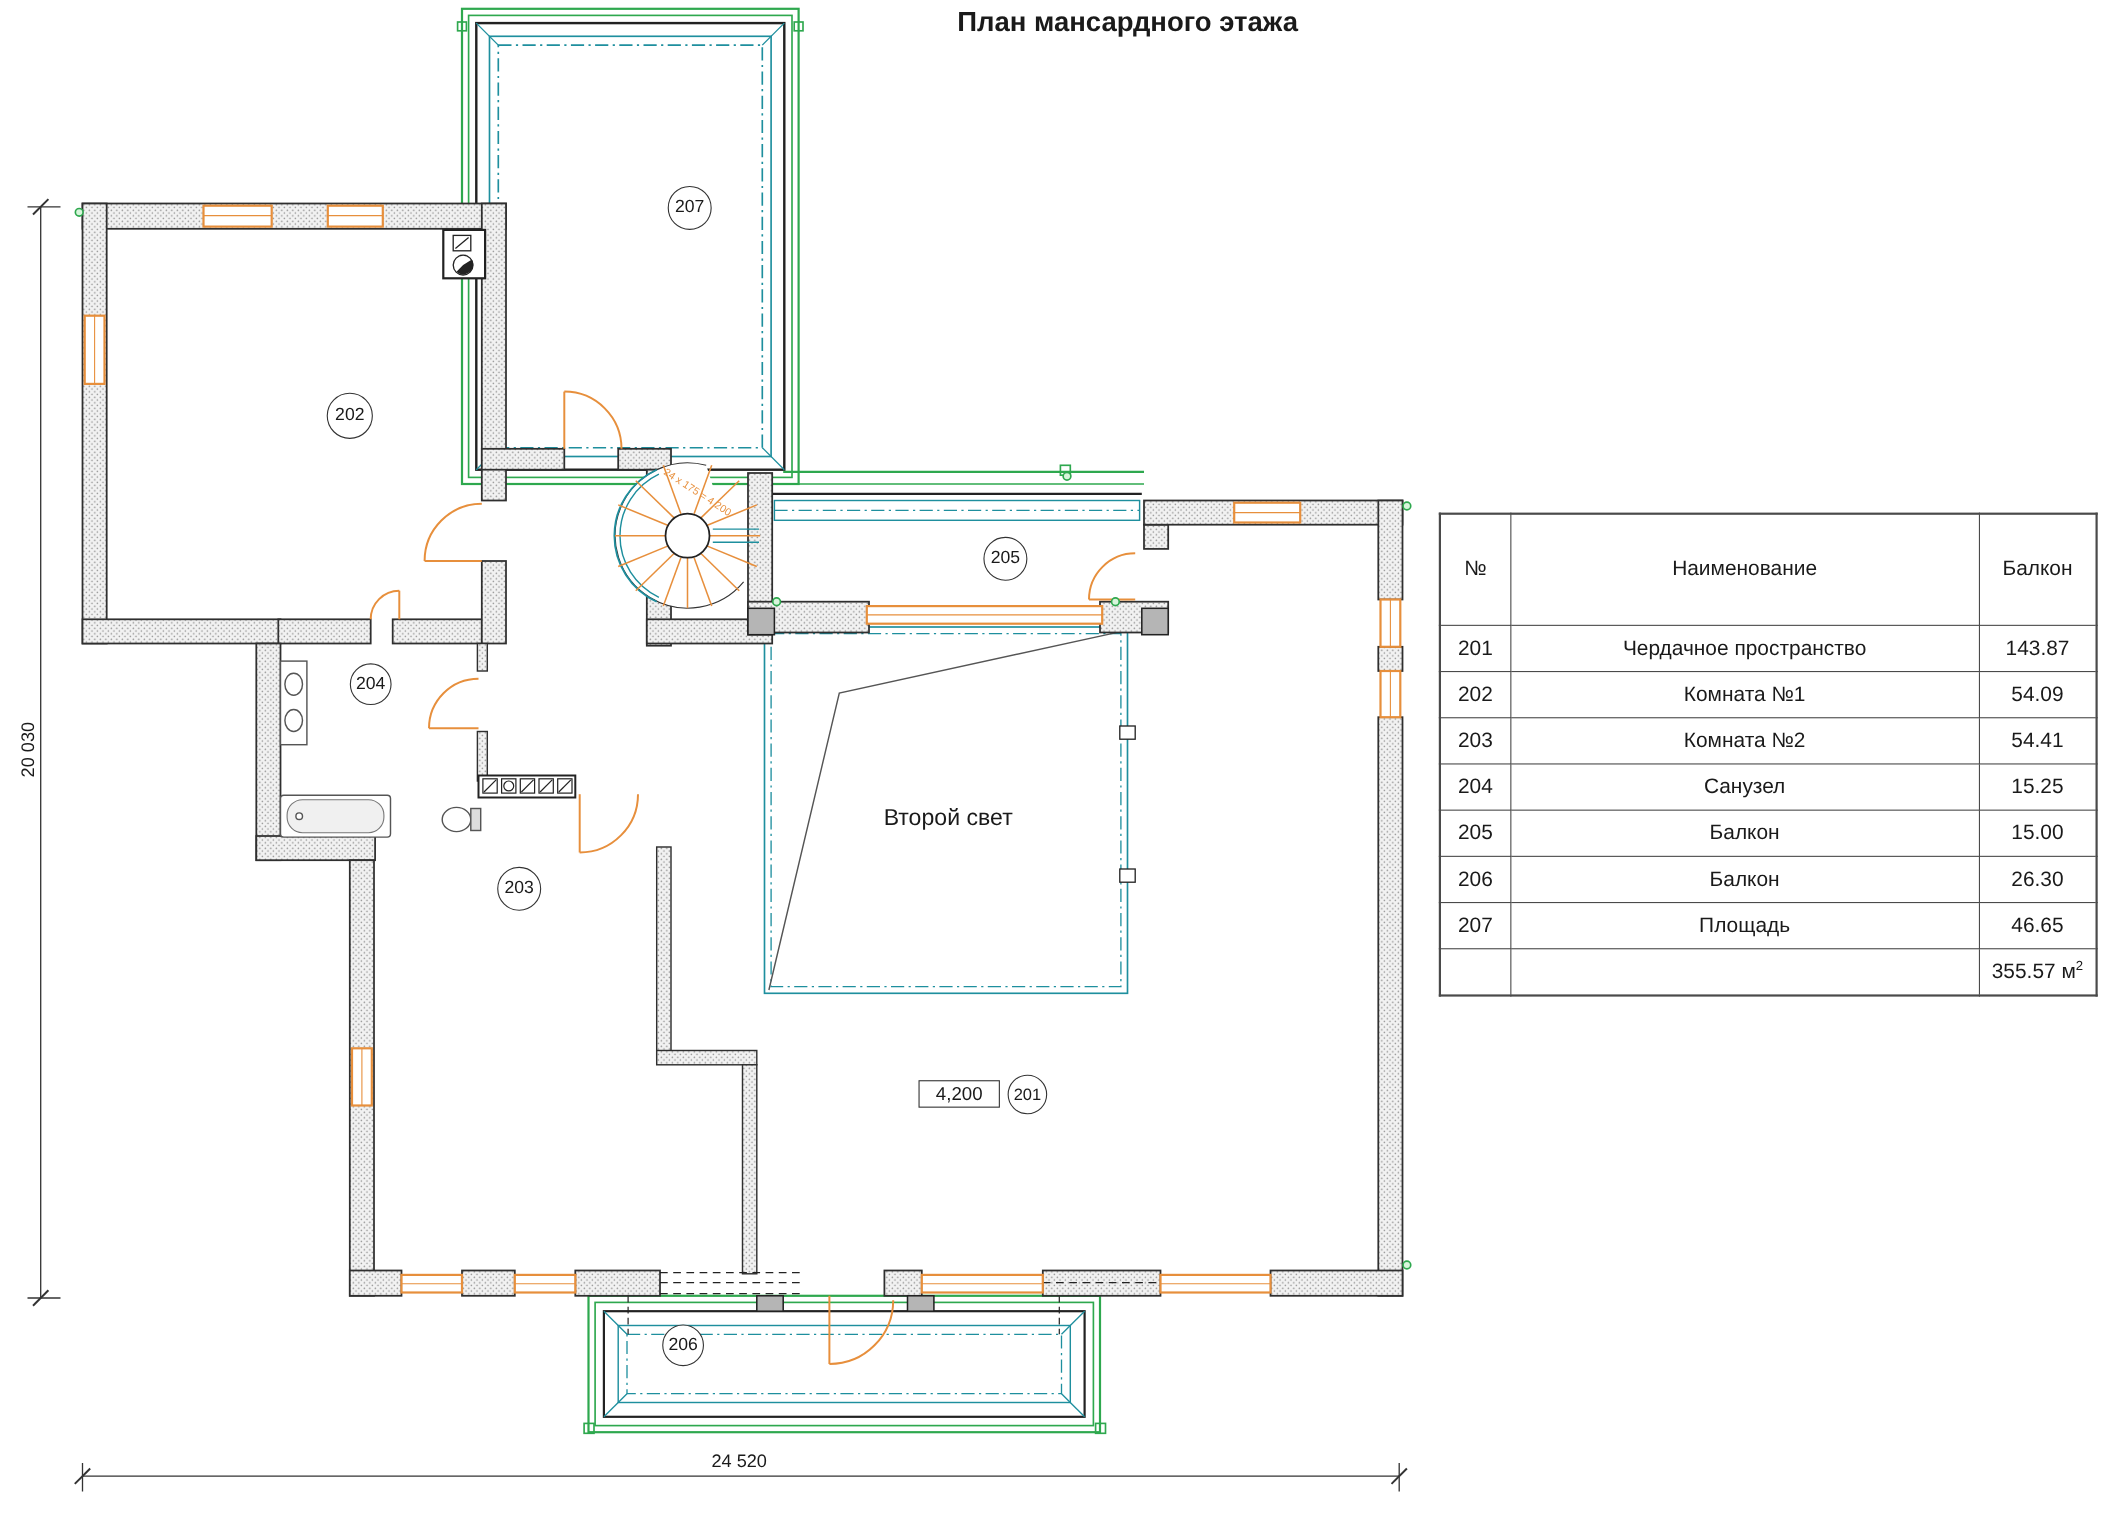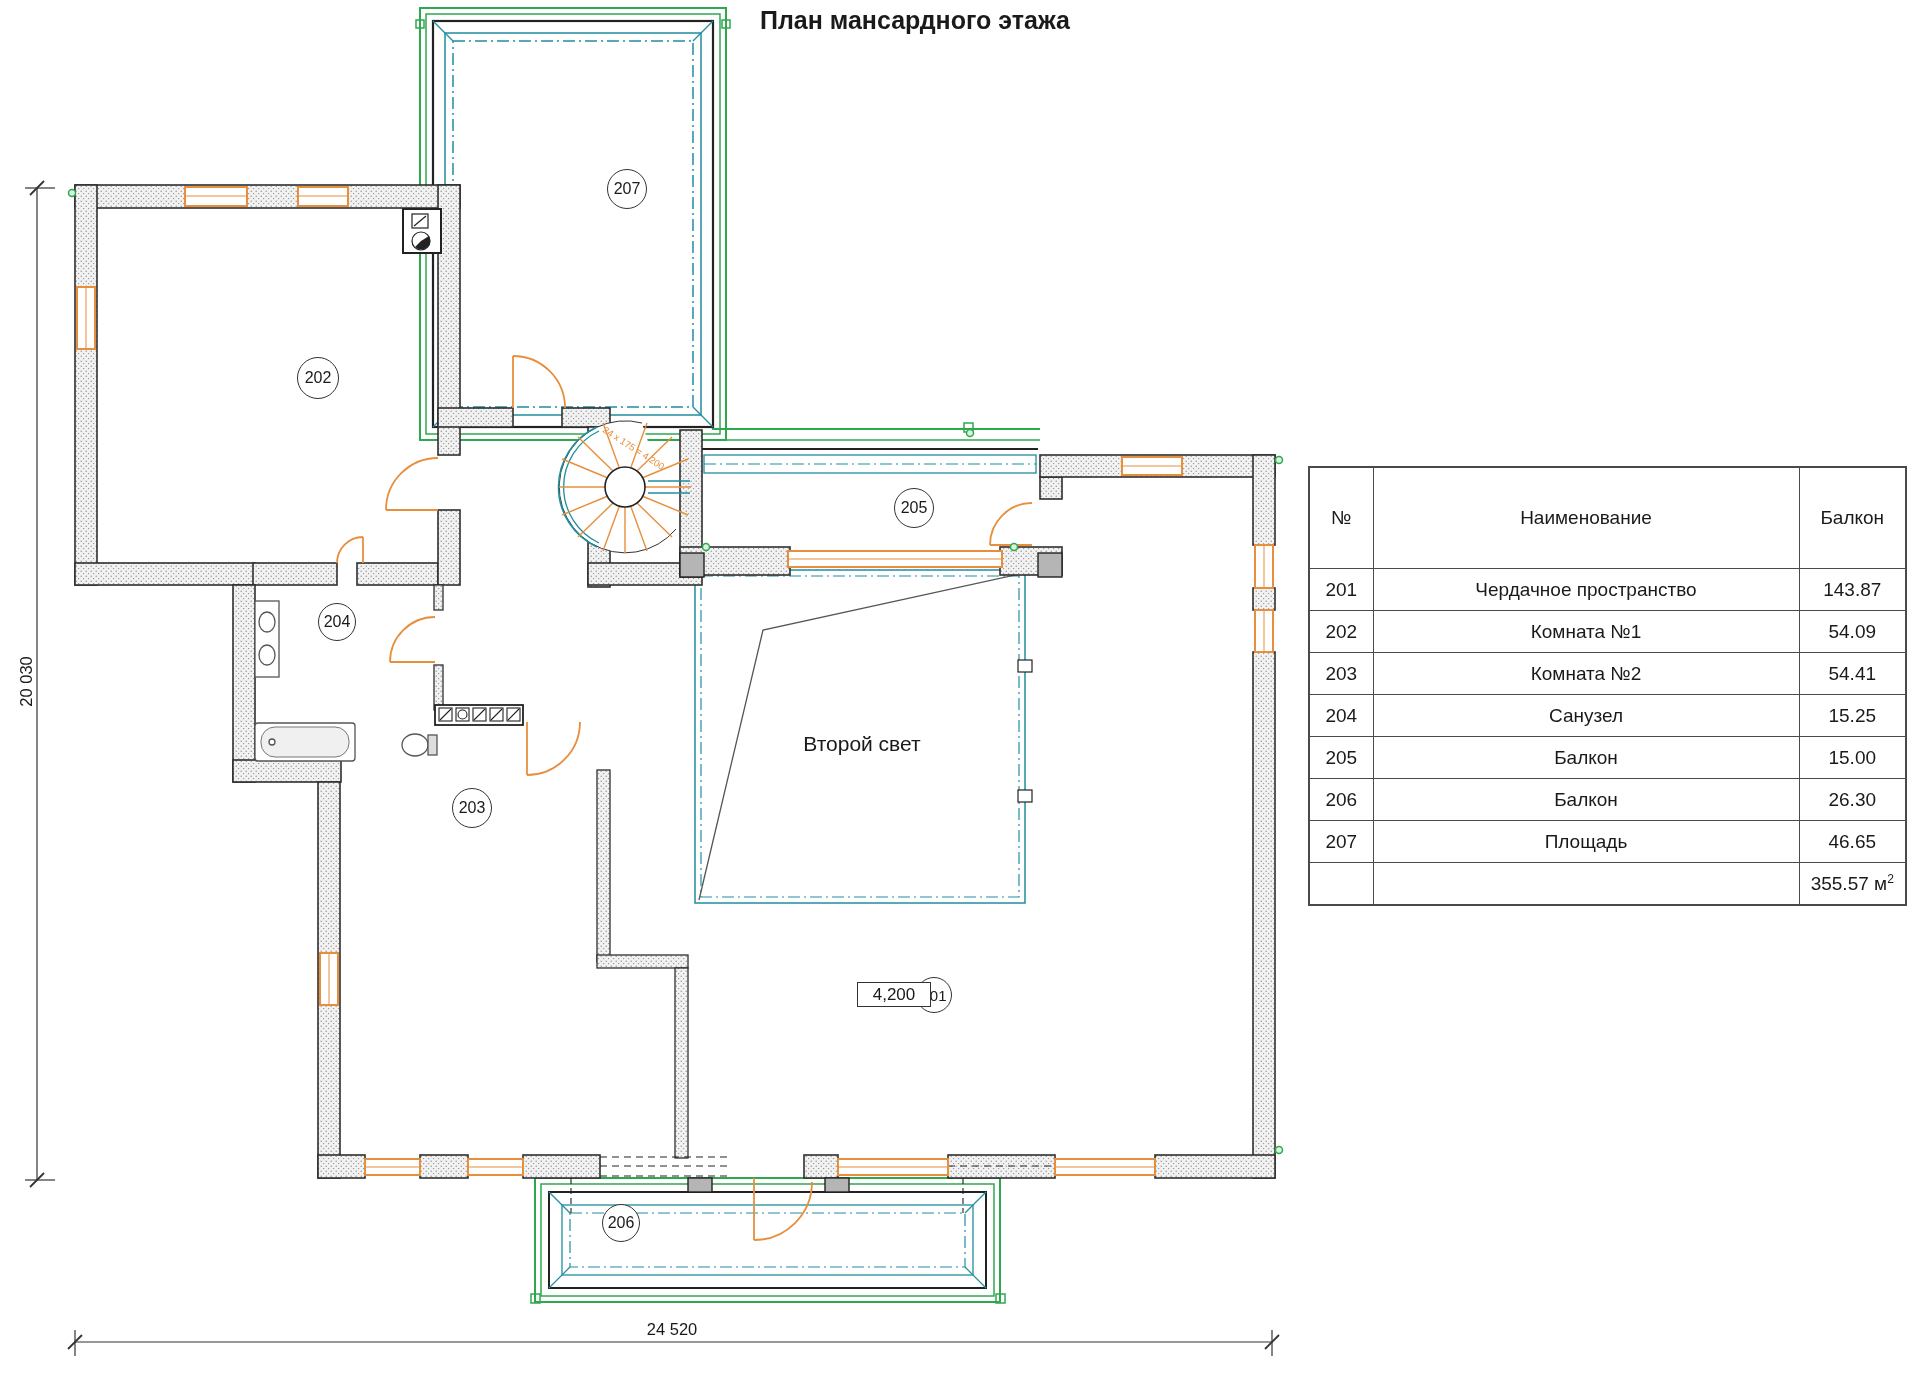--- a/index.html
+++ b/index.html
@@ -1,25 +1,25 @@
 <!DOCTYPE html>
 <html><head>
 <meta charset="utf-8">
 <style>
   html,body{margin:0;padding:0;background:#fff;}
   .stage{position:relative;width:1920px;height:1386px;background:#fff;overflow:hidden;
          font-family:"Liberation Sans",sans-serif;color:#1a1a1a;}
   .stage svg{position:absolute;left:0;top:0;}
   .ovl{position:absolute;}
-  .page-title{font-weight:bold;font-size:25px;text-align:left;}
+  .page-title{font-weight:bold;font-size:25px;text-align:right;}
   .bubble{position:absolute;border:1.6px solid #333;border-radius:50%;background:#fff;
           display:flex;align-items:center;justify-content:center;font-size:16px;}
   .second-light{font-size:21px;text-align:center;}
   .elev-box{position:absolute;border:1.6px solid #333;background:#fff;text-align:center;
-            font-size:17px;display:flex;align-items:center;justify-content:center;margin-left:22px;}
+            font-size:17px;display:flex;align-items:center;justify-content:center;}
   .dim-label{font-size:16.5px;text-align:center;}
   .stair-note{position:absolute;font-size:9.5px;color:#e78f3c;transform:rotate(33deg);
               transform-origin:left top;white-space:nowrap;}
   .expl{position:absolute;}
   .expl-title{font-weight:bold;font-size:20px;text-align:center;margin-bottom:12px;}
   table.expl-table{border-collapse:collapse;width:597px;table-layout:fixed;
                    font-size:19px;background:#fff;}
   table.expl-table th,table.expl-table td{border:1px solid #4a4a4a;padding:0 10px;
                    font-weight:normal;overflow:hidden;white-space:nowrap;}
   table.expl-table{border:2px solid #4a4a4a;}

